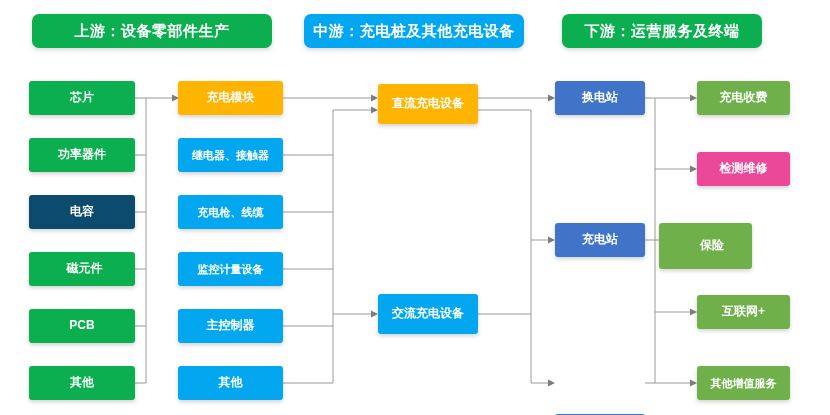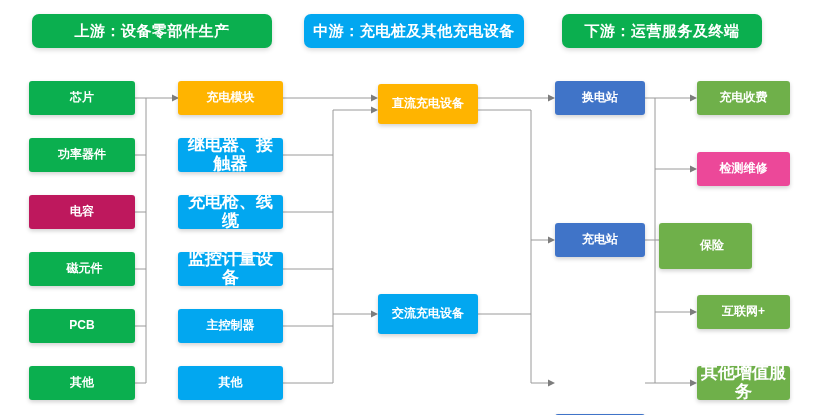--- a/index.html
+++ b/index.html
@@ -39,21 +39,21 @@
     border-radius: 3px;
     color: #ffffff;
     font-weight: bold;
     font-size: 12px;
     text-align: center;
     line-height: 1.1;
     box-shadow: 0 2px 4px rgba(0,0,0,.18);
     box-sizing: border-box;
     padding: 0 3px;
   }
-  .node.small { font-size: 17px; }
+  .node.small { font-size: 11px; }
   
   #wires {
     position: absolute;
     left: 0; top: 0;
     width: 830px;
     height: 415px;
     pointer-events: none;
   }
   #wires path, #wires line { fill: none; stroke: #9a9a9a; stroke-width: 1; }
   #wires polygon { fill: #7d7d7d; }
@@ -138,21 +138,21 @@
   <div class="banner" style="left:562px; top:14px; width:200px; height:34px; background:#0BAF4F;">
     <span>下游：运营服务及终端</span>
   </div>
 
   <div class="node" style="left:29px; top:81px; width:106px; height:34px; background:#0BAF4F;">
     <span>芯片</span>
   </div>
   <div class="node" style="left:29px; top:138px; width:106px; height:34px; background:#0BAF4F;">
     <span>功率器件</span>
   </div>
-  <div class="node" style="left:29px; top:195px; width:106px; height:34px; background:#be185d;">
+  <div class="node" style="left:29px; top:195px; width:106px; height:34px; background:#0c4a6e;">
     <span>电容</span>
   </div>
   <div class="node" style="left:29px; top:252px; width:106px; height:34px; background:#0BAF4F;padding-left:8px;">
     <span>磁元件</span>
   </div>
   <div class="node" style="left:29px; top:309px; width:106px; height:34px; background:#0BAF4F;">
     <span>PCB</span>
   </div>
   <div class="node" style="left:29px; top:366px; width:106px; height:34px; background:#0BAF4F;">
     <span>其他</span>

